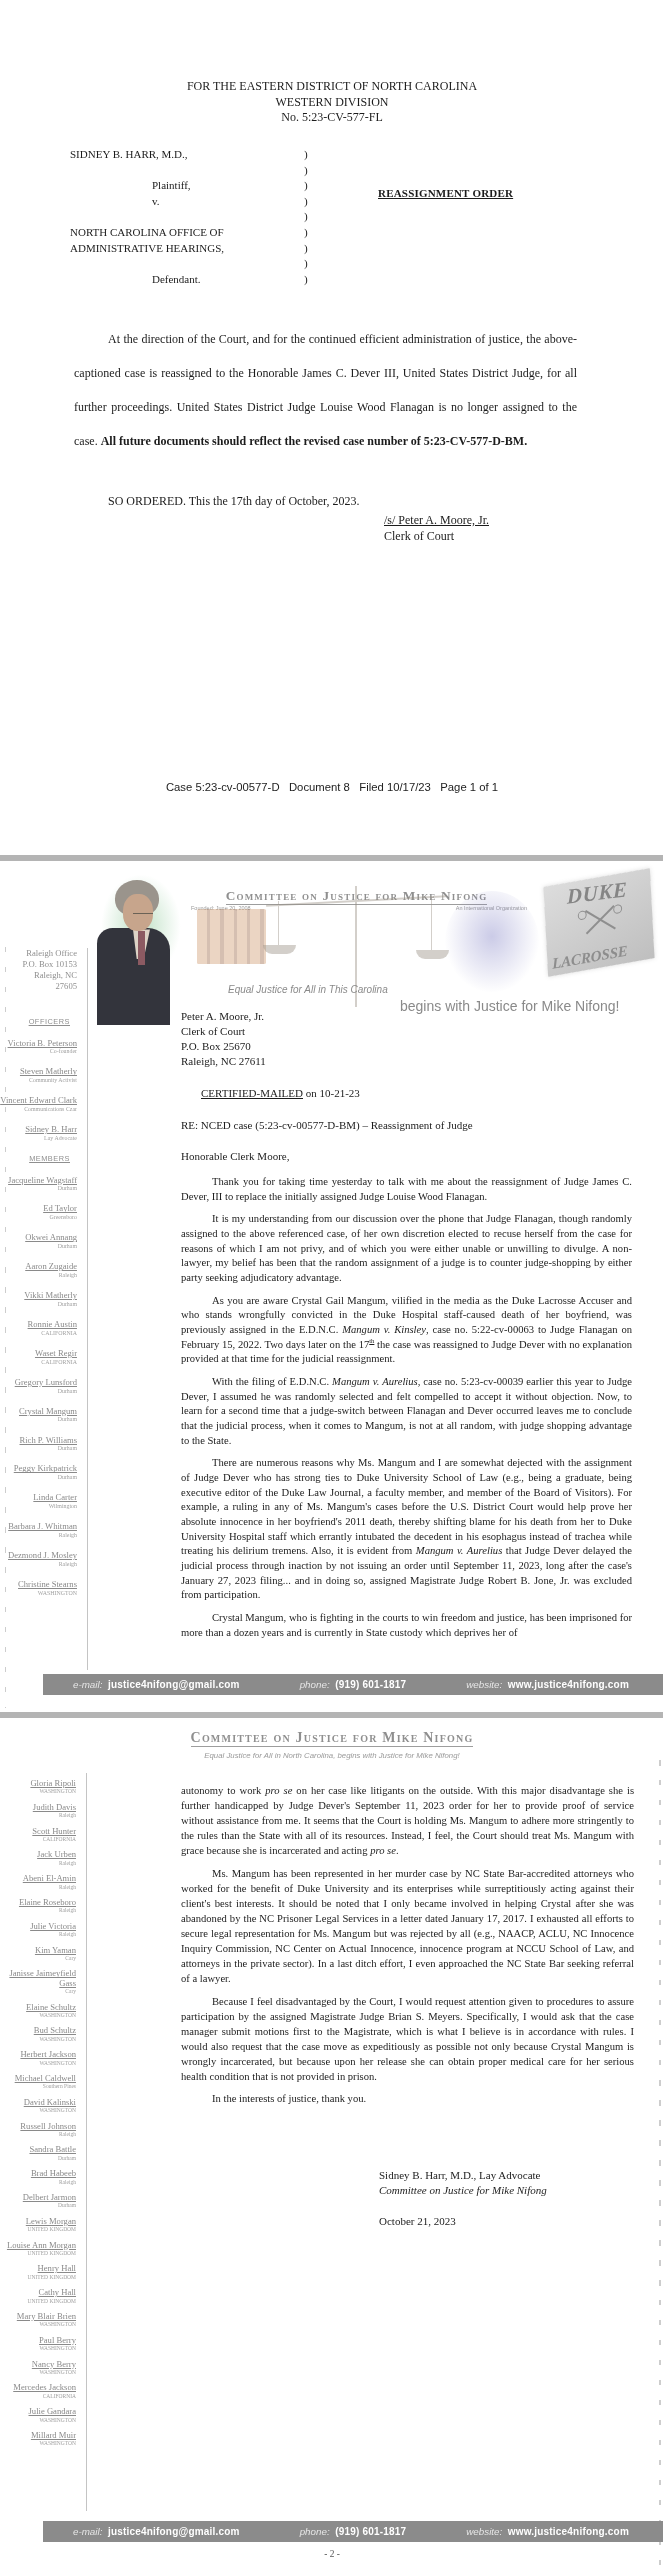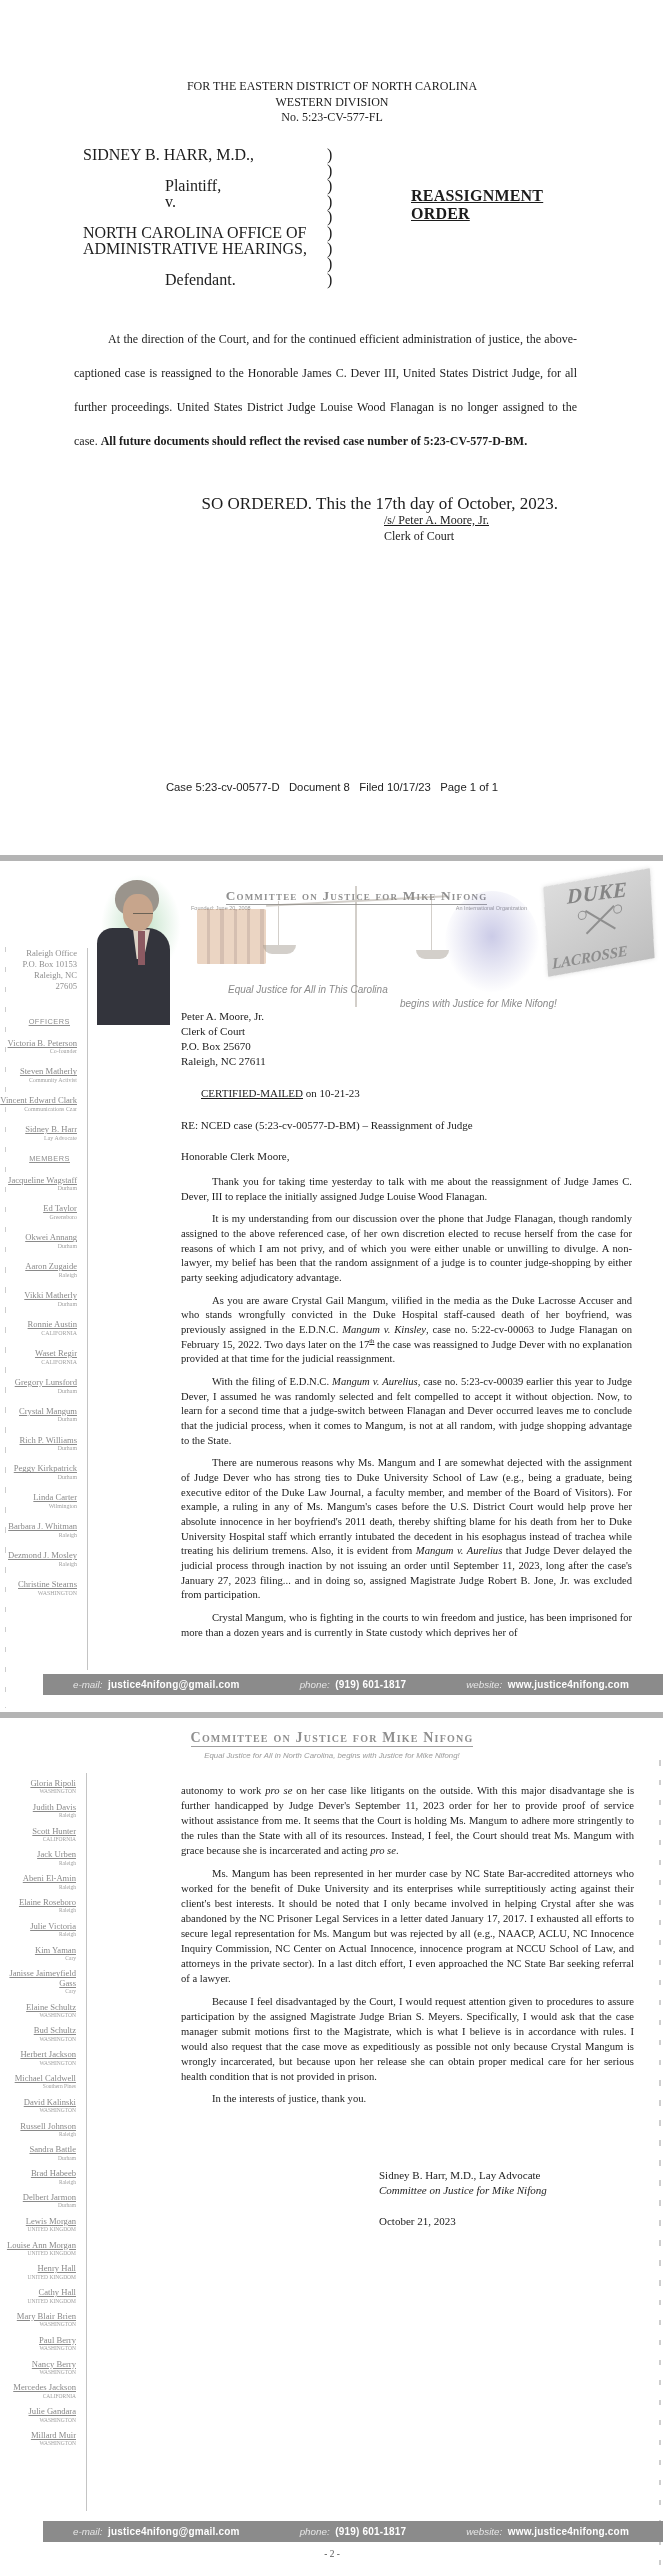--- a/index.html
+++ b/index.html
@@ -3,27 +3,27 @@
 <meta charset="utf-8">
 <style>
   html,body{margin:0;padding:0;background:#fff;}
   .page-wrap{position:relative;width:664px;height:2576px;background:#ffffff;overflow:hidden;
              font-family:"Liberation Serif","DejaVu Serif",serif;color:#1c1c1c;}
   sup{font-size:.62em;line-height:0;}
 
   
   .court{position:absolute;left:0;top:0;width:664px;height:855px;}
   .c-heading{position:absolute;top:79px;left:0;width:100%;text-align:center;font-size:12px;line-height:15.6px;}
-  .c-caption{position:absolute;top:147px;left:83px;width:507px;font-size:16px;display:grid;grid-template-columns:234px 74px 1fr;gap:10px;}
+  .c-caption{position:absolute;top:147px;left:70px;width:507px;font-size:11px;display:grid;grid-template-columns:234px 74px 1fr;}
   .cap-left div,.cap-br div{line-height:15.6px;min-height:15.6px;}
   .cap-left div:nth-child(3),.cap-left div:nth-child(4),.cap-left div:nth-child(9){padding-left:82px;}
   .cap-right{padding-top:40px;}
   .order-title{font-weight:bold;text-decoration:underline;letter-spacing:0.2px;}
   .c-body{position:absolute;top:322px;left:74px;width:503px;font-size:12px;line-height:34px;text-align:justify;text-indent:34px;}
-  .c-so{position:absolute;top:494px;left:74px;width:484px;font-size:17px;text-indent:34px;text-align:right;}
+  .c-so{position:absolute;top:494px;left:74px;width:484px;font-size:12px;text-indent:34px;}
   .c-sig{position:absolute;top:512px;left:384px;font-size:12px;line-height:16.4px;}
   .underline{text-decoration:underline;}
   .c-stamp{position:absolute;top:781px;left:0;width:100%;text-align:center;
            font-family:"Liberation Sans","DejaVu Sans",sans-serif;font-size:11.3px;white-space:pre;color:#222;}
 
   
   .bar-top{position:absolute;left:0;top:855px;width:664px;height:6.2px;background:#b4b4b4;}
   .bar-mid{position:absolute;left:0;top:1712px;width:664px;height:5.5px;background:#b4b4b4;}
 
   
@@ -80,21 +80,21 @@
   .lax .lacrosse{position:absolute;bottom:3.1px;left:4.7px;font-style:italic;font-weight:bold;font-size:15px;color:#8d8d8d;
                  font-family:"Liberation Serif",serif;}
   .lax .stick1,.lax .stick2{position:absolute;left:37px;top:41px;width:37px;height:2.3px;background:#8f8f8f;}
   .lax .stick1{transform:rotate(38deg);}
   .lax .stick2{transform:rotate(-38deg);}
   .lax .net1,.lax .net2{position:absolute;width:7px;height:7px;border:1.6px solid #8f8f8f;border-radius:50%;background:none;}
   .lax .net1{left:69px;top:30px;}
   .lax .net2{left:33px;top:30px;}
   .tag1{position:absolute;left:228px;top:123px;font-style:italic;font-size:10px;color:#8a8a8a;
         font-family:"Liberation Sans",sans-serif;}
-  .tag2{position:absolute;left:400px;top:137px;font-style:italic;font-size:10px;color:#8a8a8a;
+  .tag2{position:absolute;left:400px;top:137px;font-size:14px;color:#8a8a8a;
         font-family:"Liberation Sans",sans-serif;}
   .sb1{left:0;top:87px;width:87px;}
   .sb1-line{left:87px;top:87px;height:722px;}
   .rcpt{position:absolute;left:181px;top:148px;font-size:11px;line-height:15px;}
   .cert{position:absolute;left:181px;top:226px;font-size:11px;}
   .re{position:absolute;left:181px;top:258px;font-size:11px;}
   .salut{position:absolute;left:181px;top:289px;font-size:11px;}
   .body1{position:absolute;left:181px;top:314px;width:451px;font-size:10.6px;line-height:14.7px;text-align:justify;}
   .body1 p,.body2 p{margin:0 0 7.8px;text-indent:31px;}
   .foot1{top:813px;}

